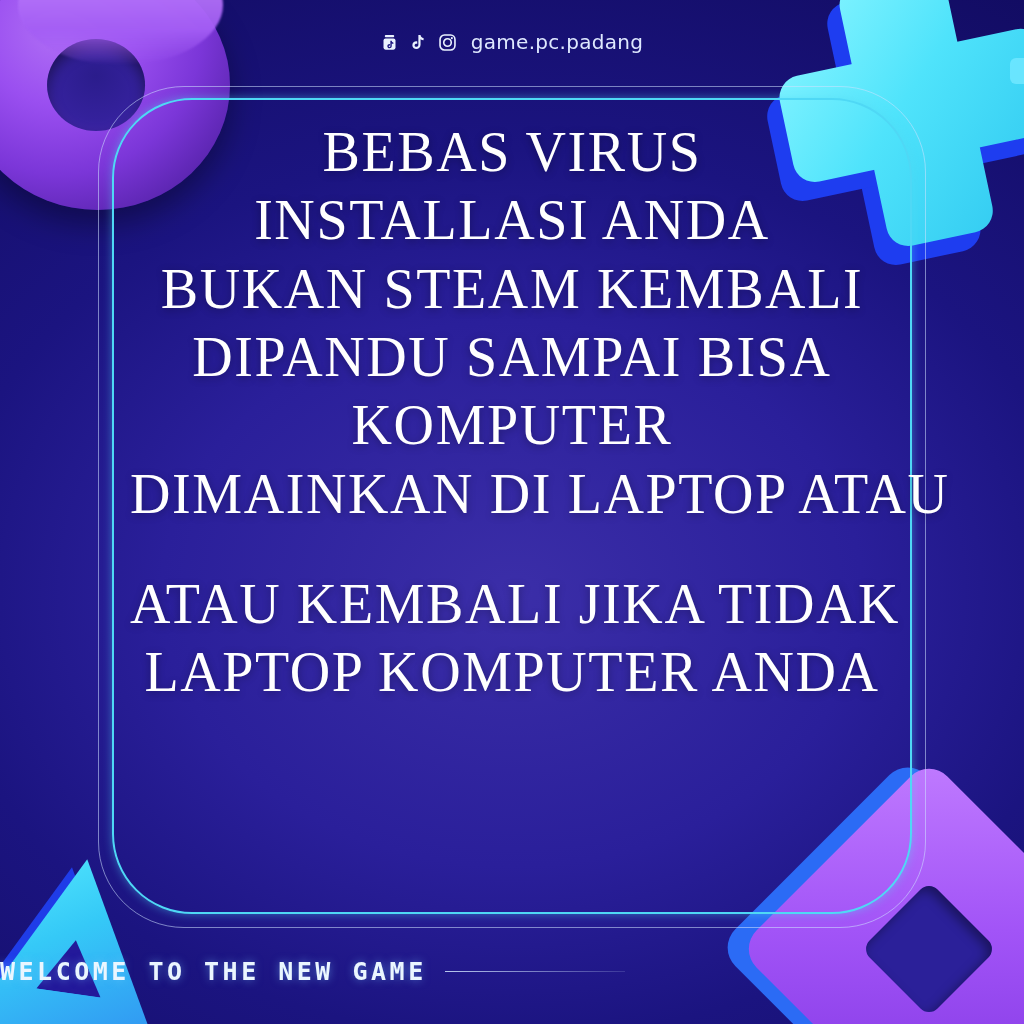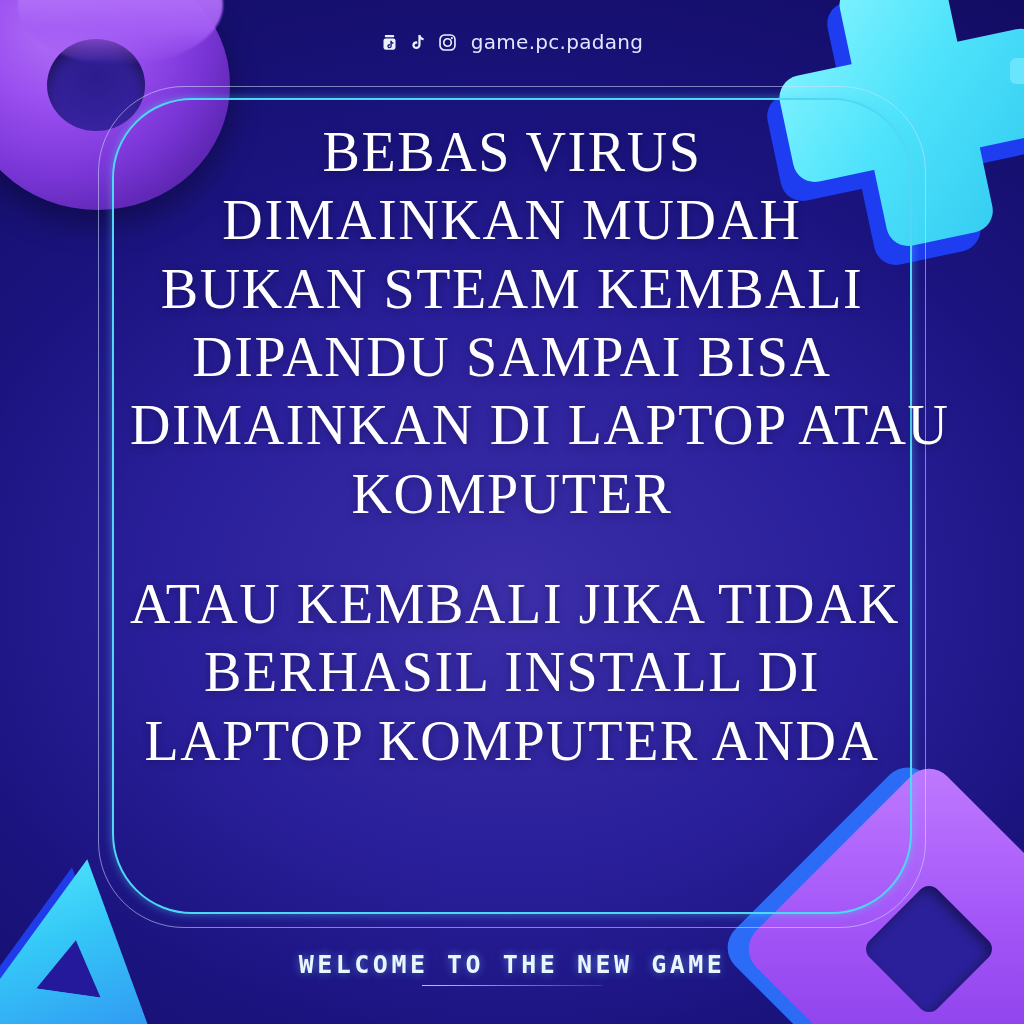--- a/index.html
+++ b/index.html
@@ -185,22 +185,21 @@
   .headline .block2 { margin-top: 42px; }
   .headline .ln { display: block; white-space: nowrap; }
 
   
   .footer {
     position: absolute;
     left: 0; right: 0; bottom: 38px;
     display: flex;
     align-items: center;
     justify-content: flex-start;
-    gap: 6px;
-    flex-direction: column;
+    gap: 18px;
   }
   .footer-text {
     color: #eaf6ff;
     font-family: "DejaVu Sans Mono", monospace;
     font-size: 25px;
     letter-spacing: 3.5px;
     font-weight: bold;
     text-shadow: 0 0 8px rgba(120,200,255,0.5);
   }
   .footer-rule {
@@ -263,29 +262,28 @@
         <circle cx="9" cy="9" r="4" stroke="currentColor" stroke-width="1.7"></circle>
         <circle cx="13.6" cy="4.4" r="1.1" fill="currentColor"></circle>
       </svg>
     </span>
     <span class="handle-text">game.pc.padang</span>
   </div>
 
   <div class="headline">
     <div class="block1">
       <span class="ln">BEBAS VIRUS</span>
-      <span class="ln">DIMAINKAN MUDAH</span>
+      <span class="ln">INSTALLASI ANDA</span>
       <span class="ln">BUKAN STEAM KEMBALI</span>
       <span class="ln">DIPANDU SAMPAI BISA</span>
+      <span class="ln">KOMPUTER</span>
       <span class="ln">DIMAINKAN DI LAPTOP ATAU</span>
-      <span class="ln">KOMPUTER</span>
     </div>
     <div class="block2">
       <span class="ln">ATAU KEMBALI JIKA TIDAK</span>
-      <span class="ln">BERHASIL INSTALL DI</span>
       <span class="ln">LAPTOP KOMPUTER ANDA</span>
     </div>
   </div>
 
   <div class="footer">
     <span class="footer-text">WELCOME TO THE NEW GAME</span>
     <span class="footer-rule"></span>
   </div>
 
 </div>

